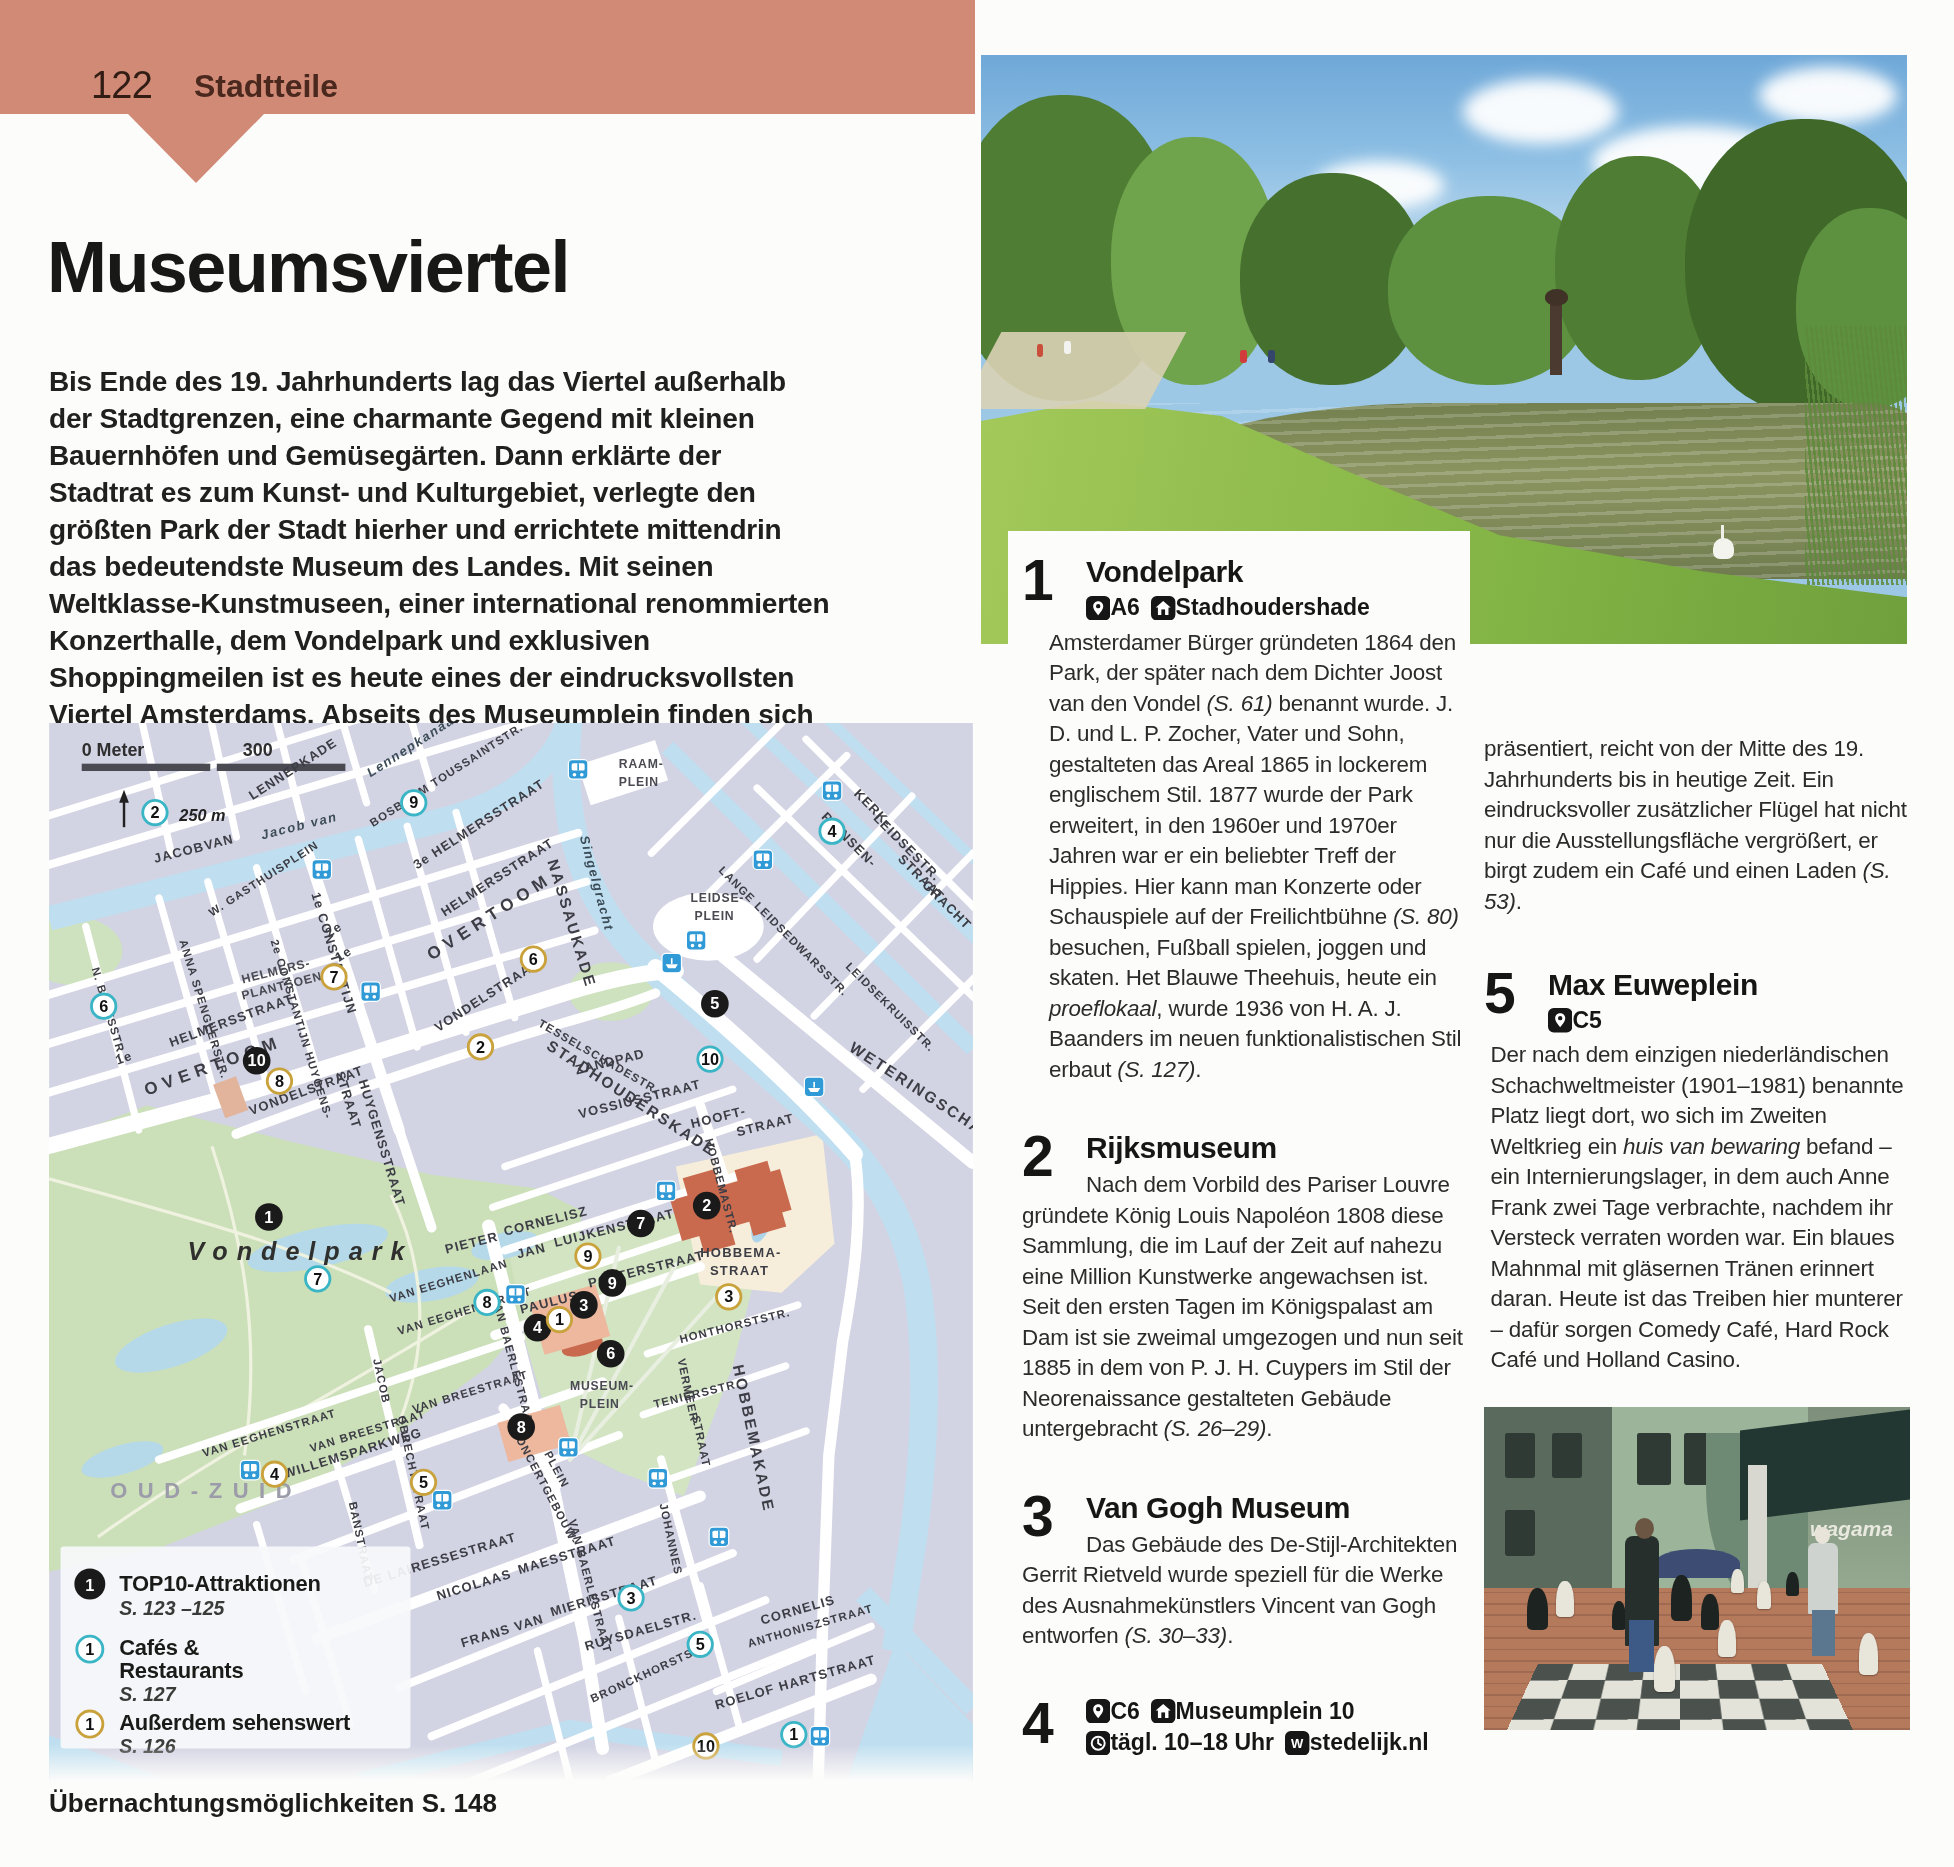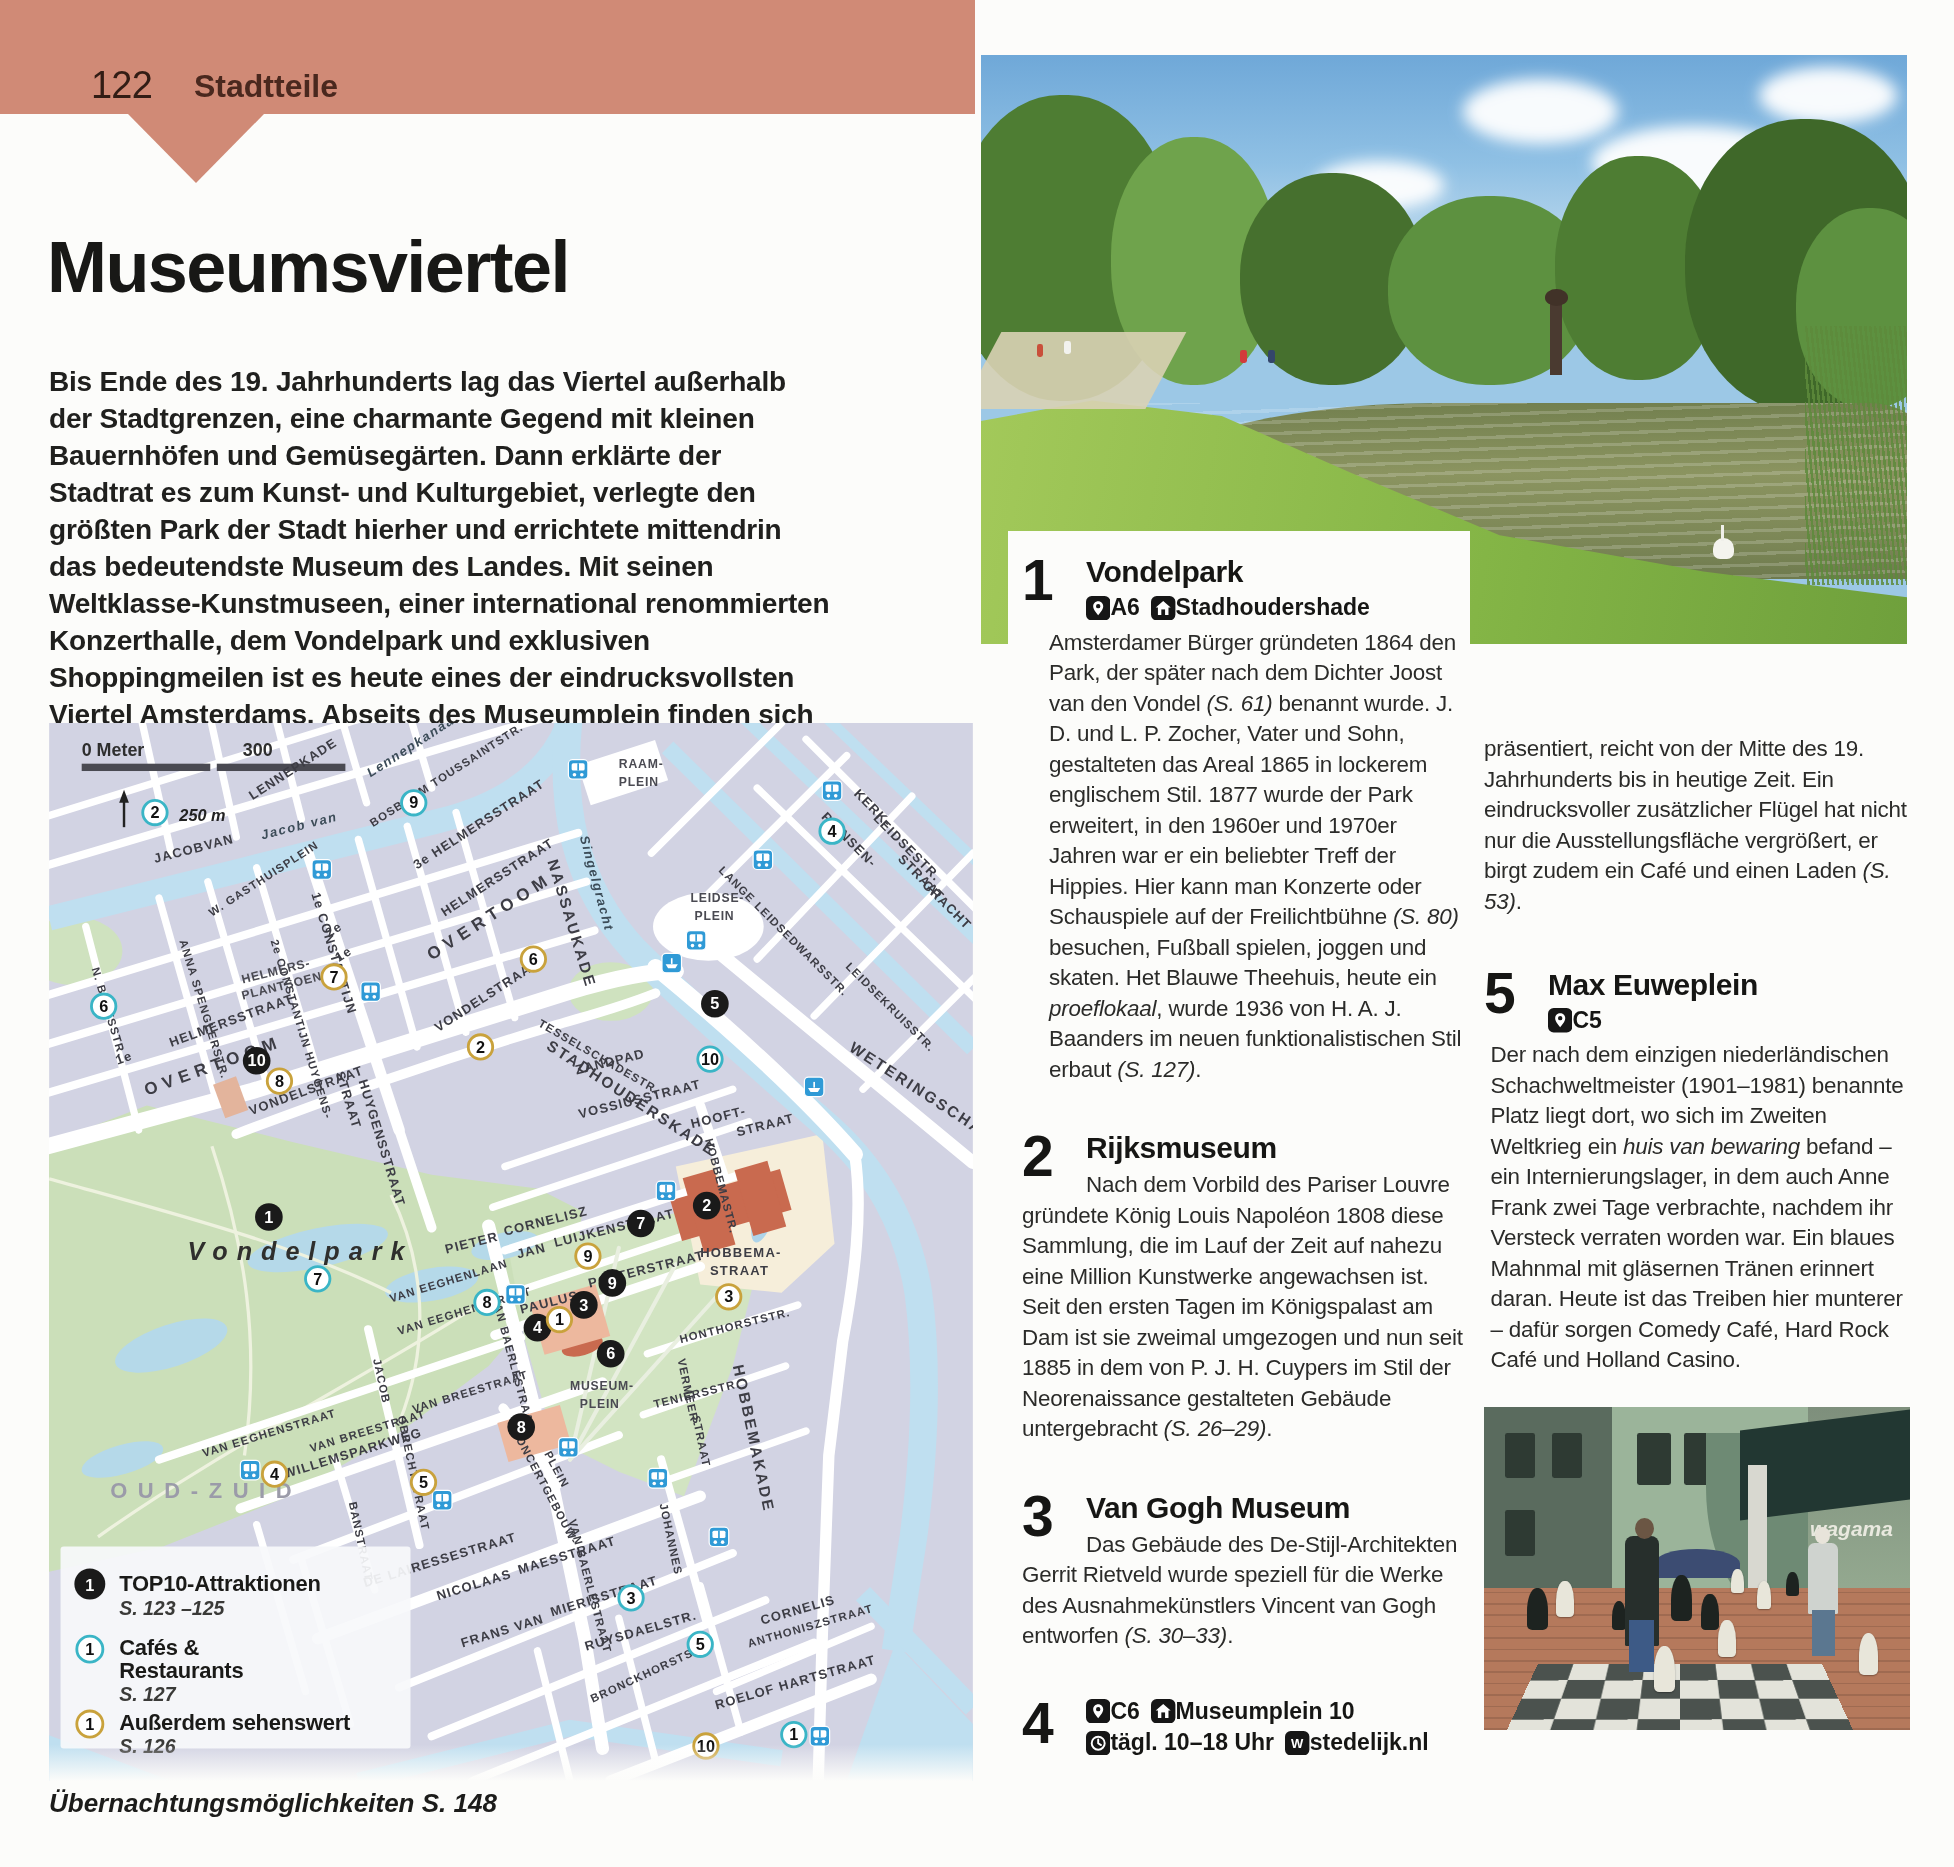--- a/index.html
+++ b/index.html
@@ -81,21 +81,21 @@
   .entry h3{font-size:30px;font-weight:800;color:#161614;letter-spacing:-0.4px;margin-bottom:4.9px;}
   .entry .meta{font-size:23px;font-weight:700;color:#161614;margin-bottom:6.5px;display:flex;flex-wrap:wrap;gap:4.9px 11.4px;align-items:center;max-width:358px;}
   .meta .mi{display:inline-flex;align-items:center;gap:0;}
   .meta svg{width:24.4px;height:24.4px;flex:0 0 auto;}
   .entry .body,.cont{font-size:22.4px;line-height:30.5px;color:var(--body);letter-spacing:-0.2px;}
   .entry .body{margin-left:27px;margin-top:3.3px;}
   .col3 .entry .body{margin-left:6.5px;}
   .it{font-style:italic;}
   .cont{margin-bottom:51px;}
   
-  .footer{position:absolute;left:49px;top:1788px;font-size:26px;font-weight:700;font-style:italic;color:#1c1c1a;}
+  .footer{position:absolute;left:49px;top:1788px;font-size:26px;font-weight:700;color:#1c1c1a;}
   
   .map{position:absolute;left:49px;top:723px;width:924px;height:1058px;}
   .map svg{width:100%;height:100%;display:block;}
   text.st{font-family:"Liberation Sans",sans-serif;font-size:16px;font-weight:700;fill:#3d3d45;letter-spacing:1.5px;}
   text.big{font-size:21px;letter-spacing:7px;}
   text.mid{font-size:19px;letter-spacing:3px;}
   text.wat{font-style:italic;font-weight:700;fill:#3c4c58;letter-spacing:2px;}
   text.plein{font-size:15px;font-weight:700;fill:#4a4a52;letter-spacing:1px;}
   text.park{font-size:31px;font-style:italic;font-weight:600;fill:#2f2f2d;letter-spacing:11px;}
   text.dist{font-size:20px;font-style:italic;font-weight:600;fill:#222;letter-spacing:0;}

